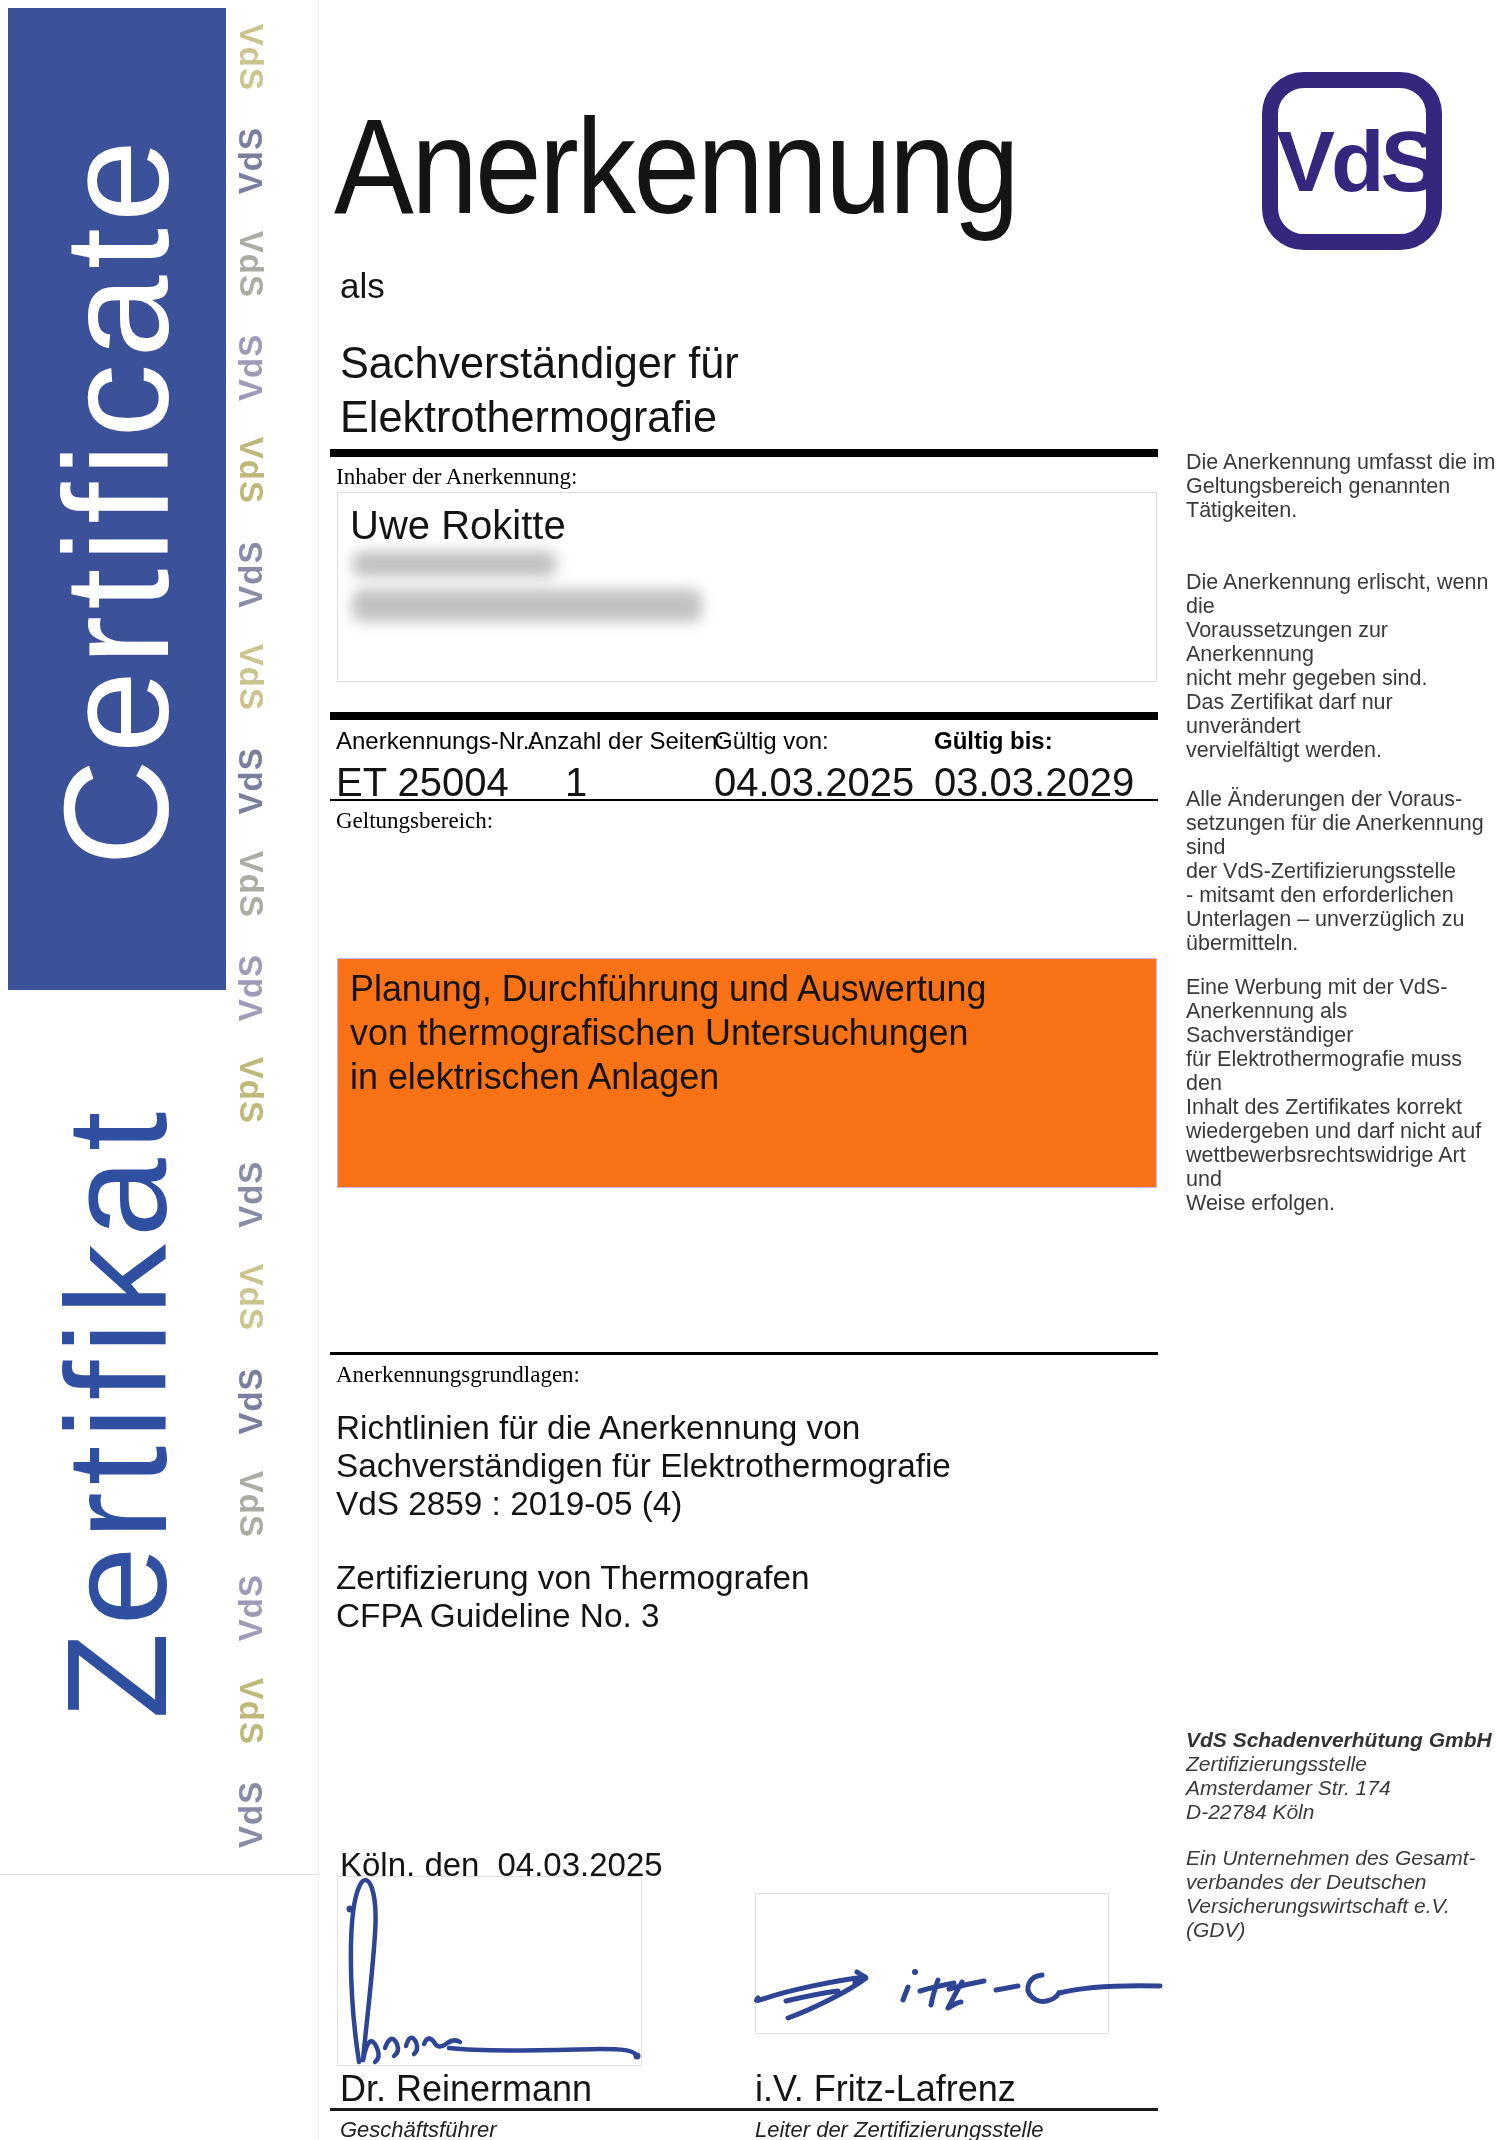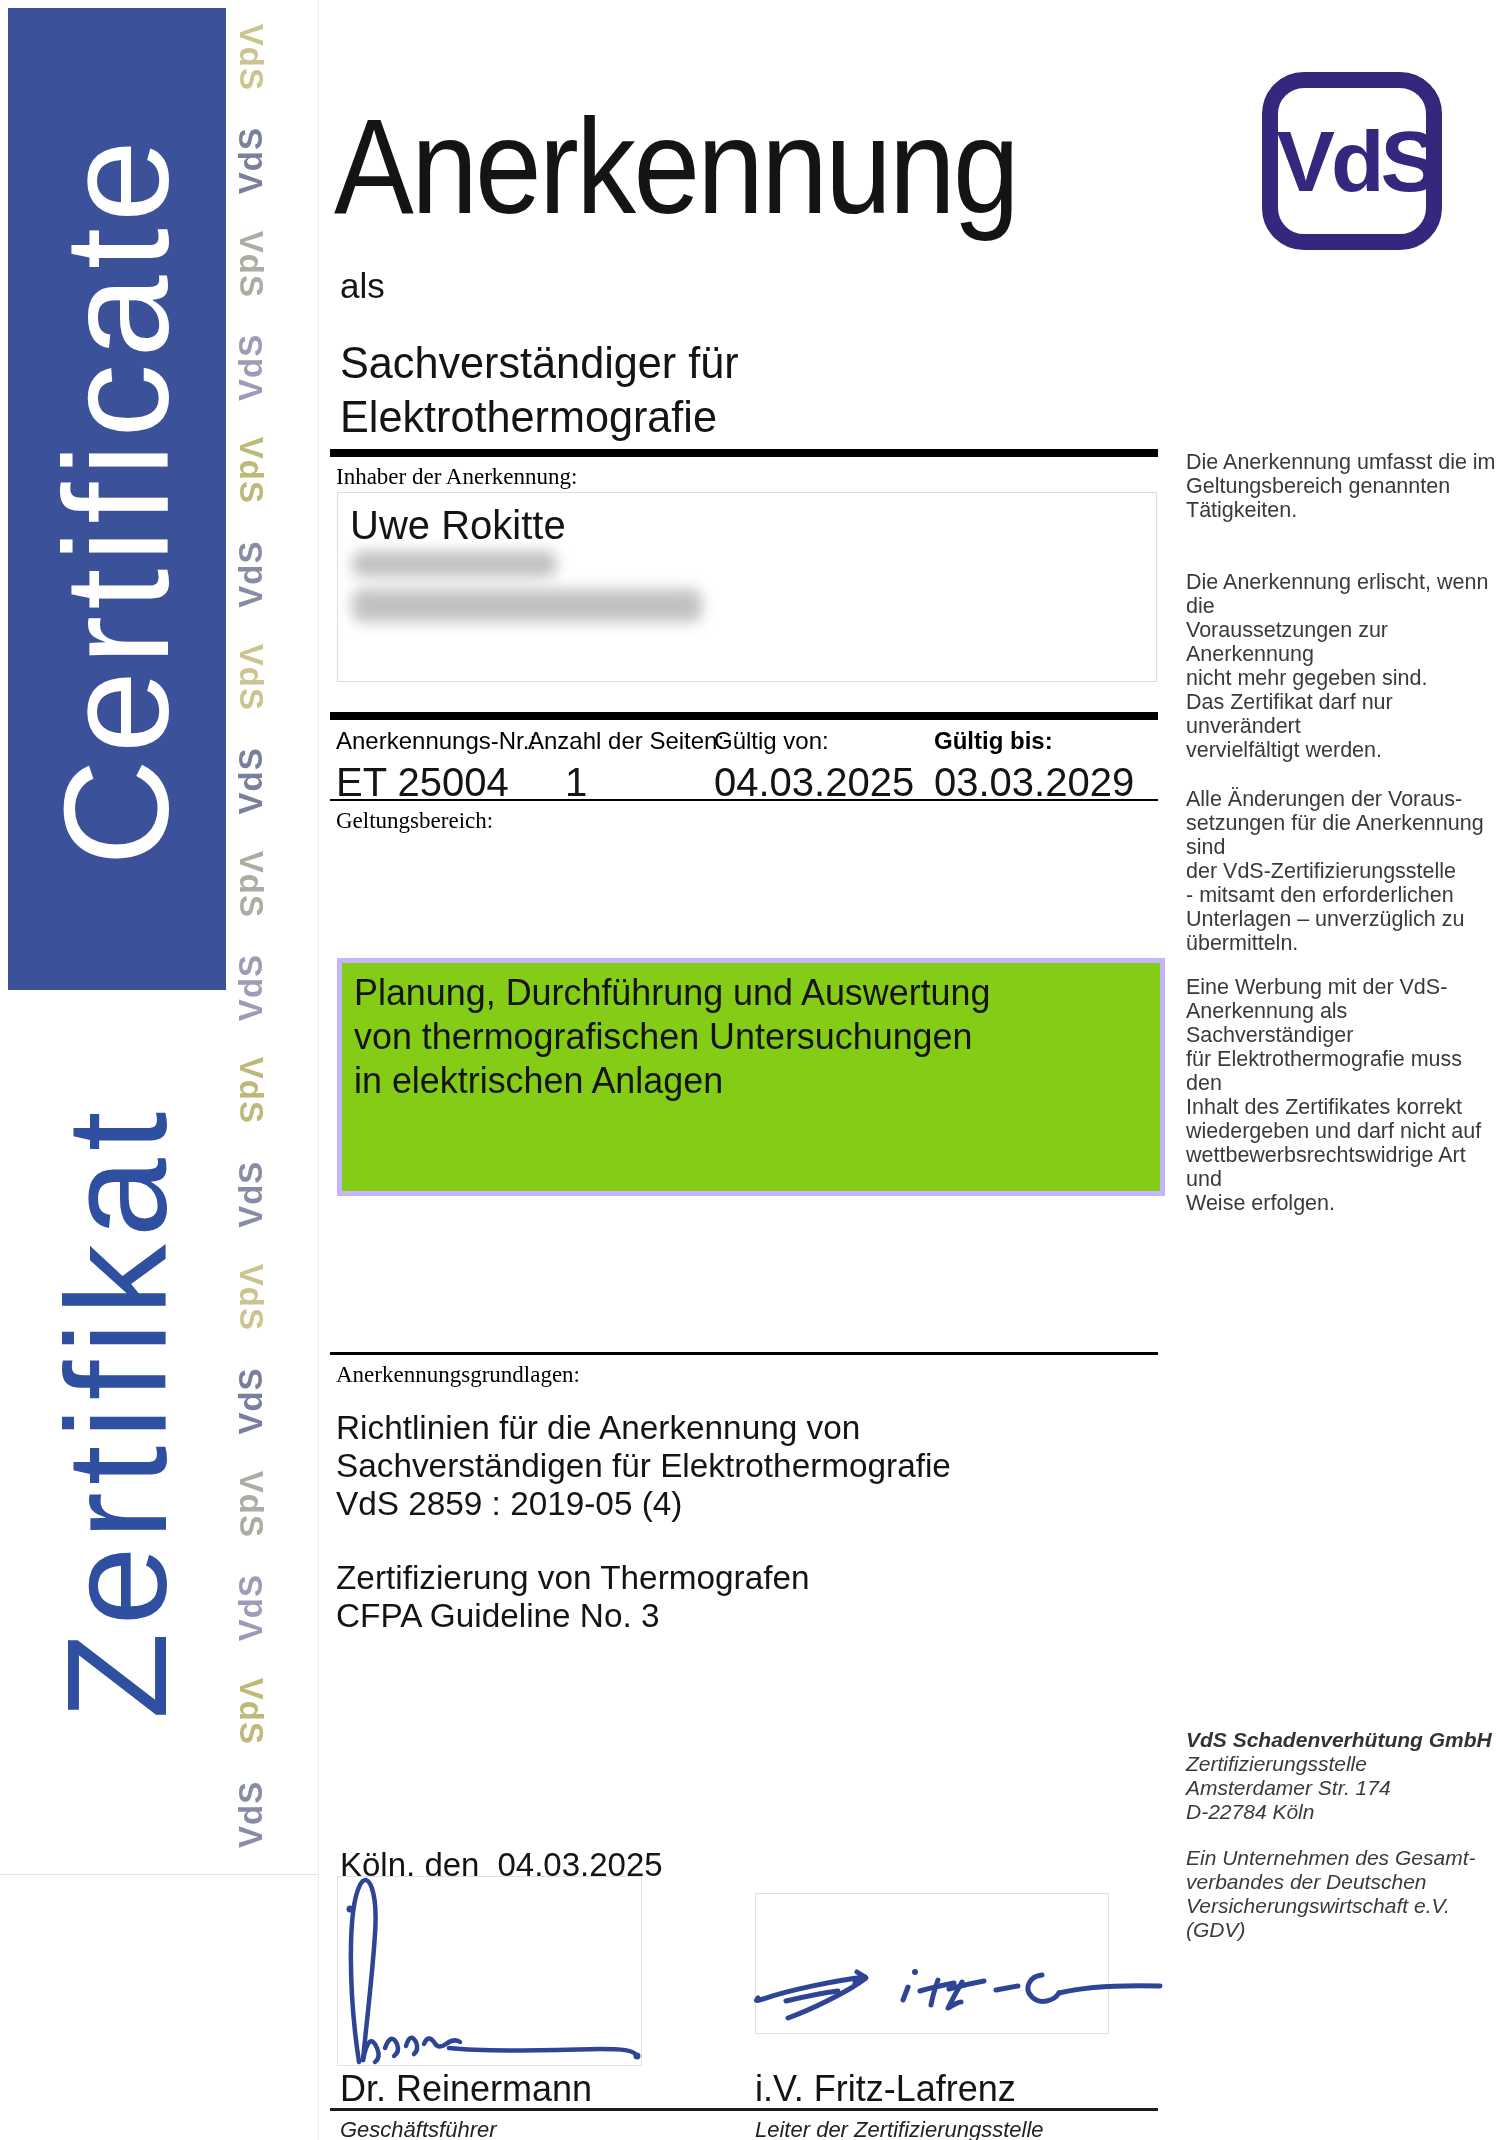--- a/index.html
+++ b/index.html
@@ -61,21 +61,21 @@
   .redact{position:absolute;background:#8f8f8f;filter:blur(7px);border-radius:10px;opacity:.55;}
   .redact.r1{left:14px;top:58px;width:205px;height:26px;}
   .redact.r2{left:14px;top:96px;width:350px;height:33px;}
 
   
   .meta-label{position:absolute;top:727px;font-size:24px;color:#000;}
   .meta-value{position:absolute;top:752px;font-size:40px;color:#141414;margin-top:8px;}
 
   
   .scope-box{position:absolute;left:337px;top:958px;width:818px;height:228px;
-             border:5px solid #c4b5fd;background:#84cc16;}
+             border:1px solid #c4b5fd;background:#f97316;}
   .scope-text{position:absolute;left:12px;top:8px;font-size:37px;line-height:44px;
               transform:scaleX(0.97);transform-origin:left top;color:#141414;}
 
   
   .basis-text{position:absolute;left:336px;font-size:34px;line-height:38px;
               transform:scaleX(0.98);transform-origin:left top;color:#141414;}
   .basis-text.p1{top:1408px;}
   .basis-text.p2{top:1558px;}
 
   

